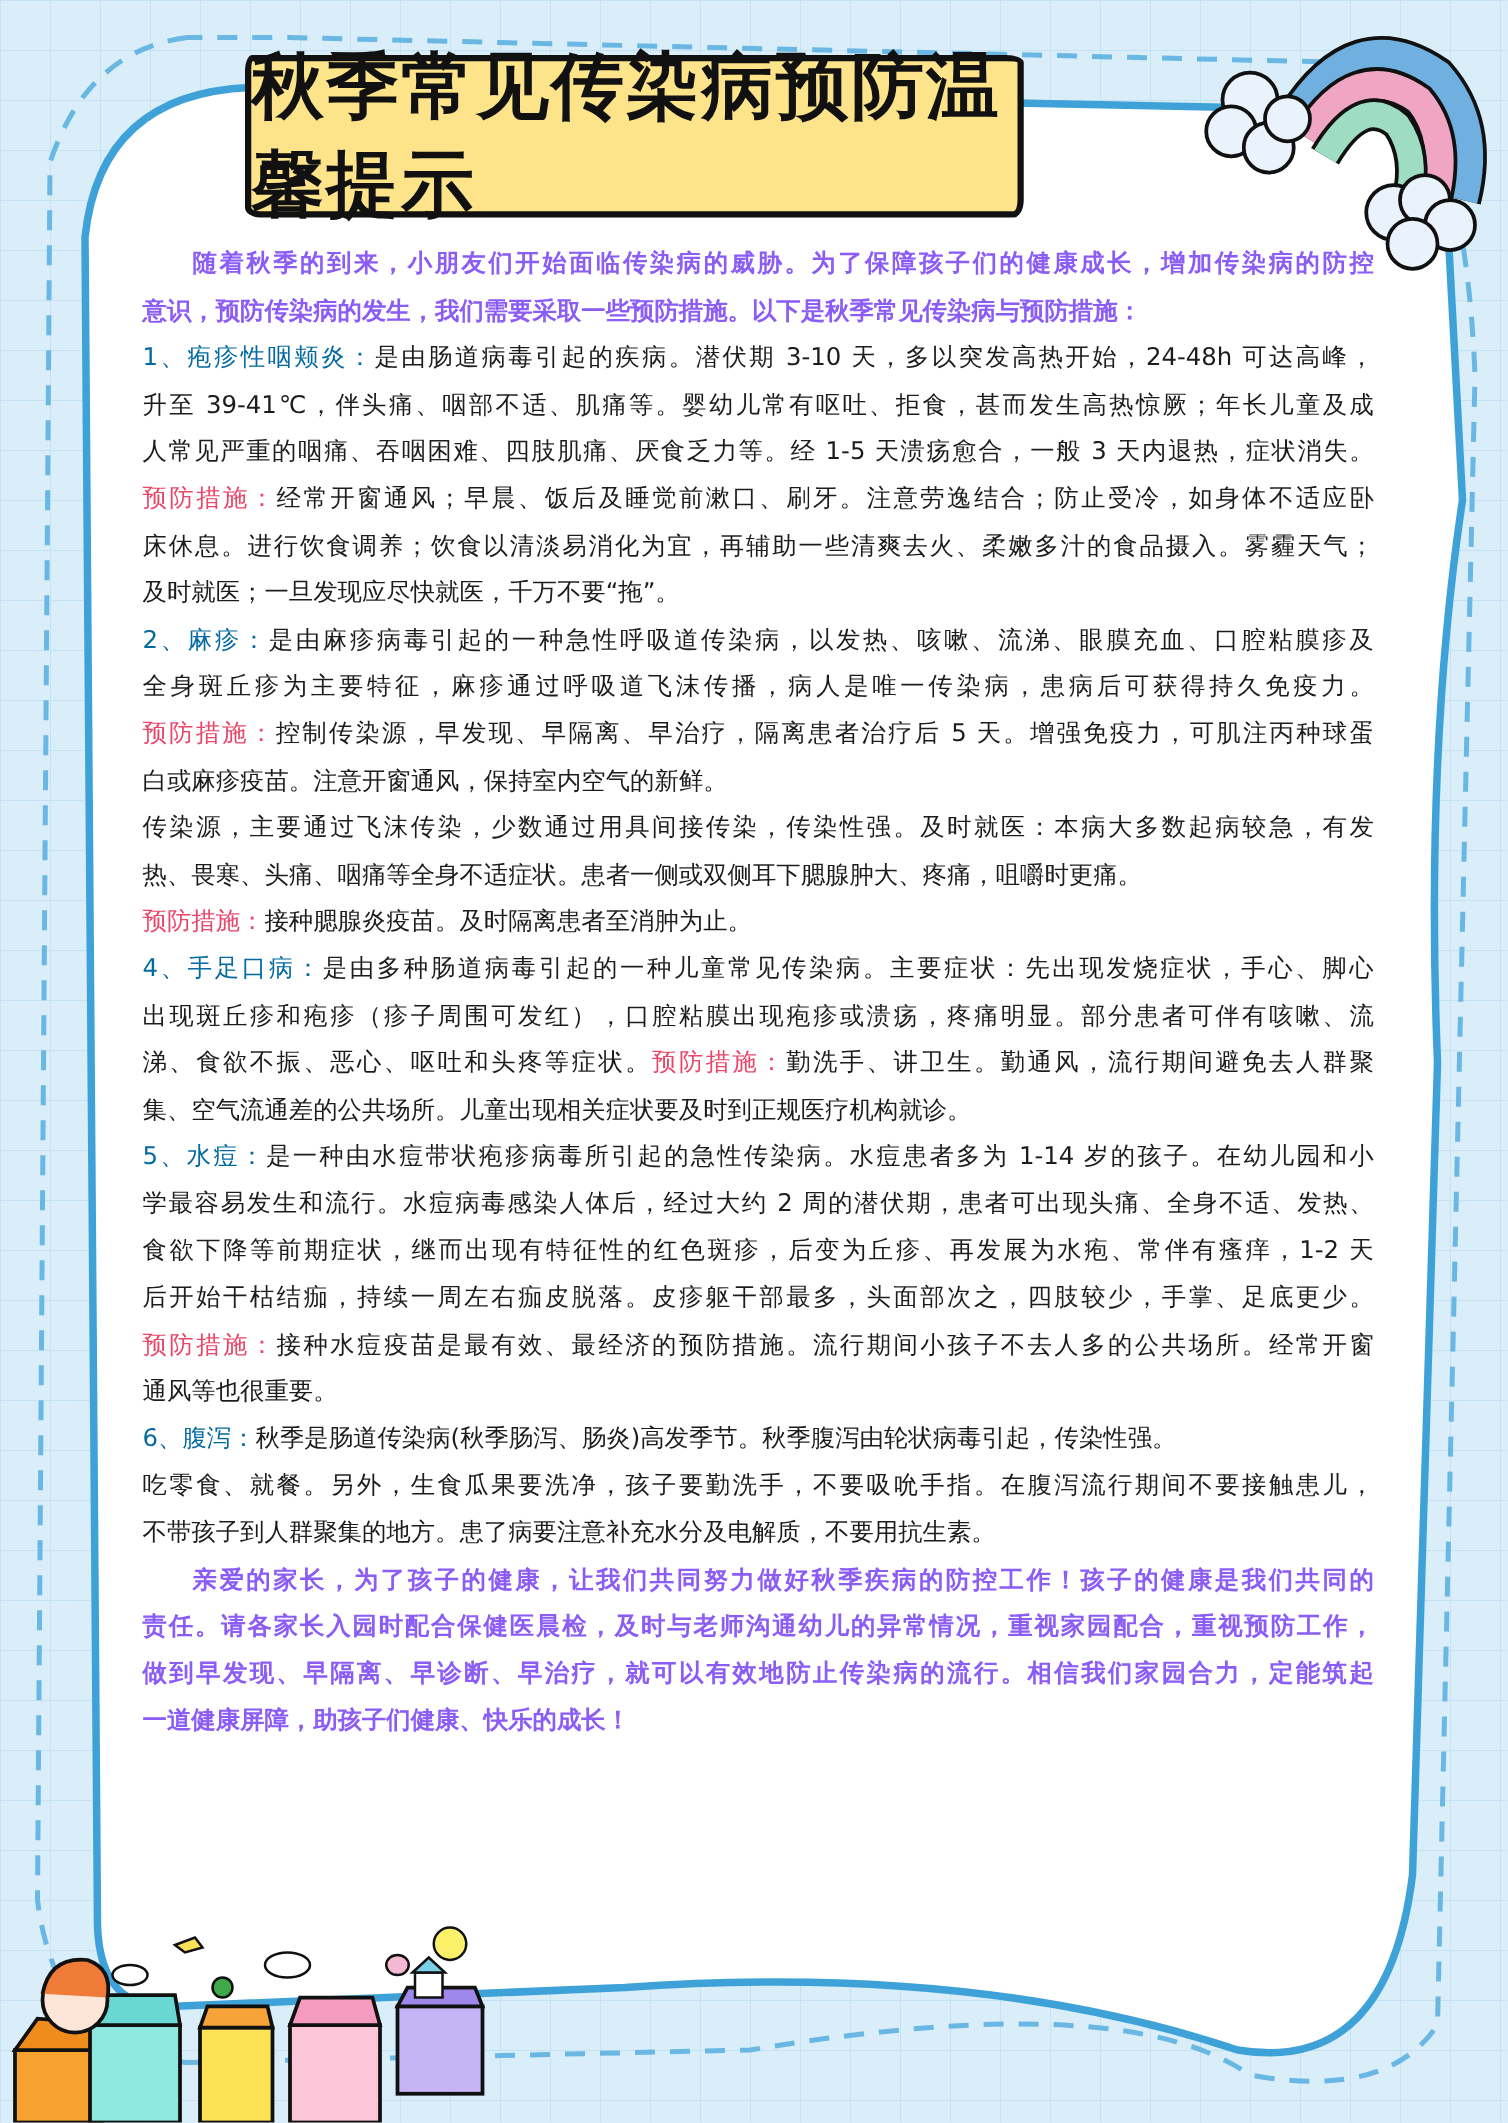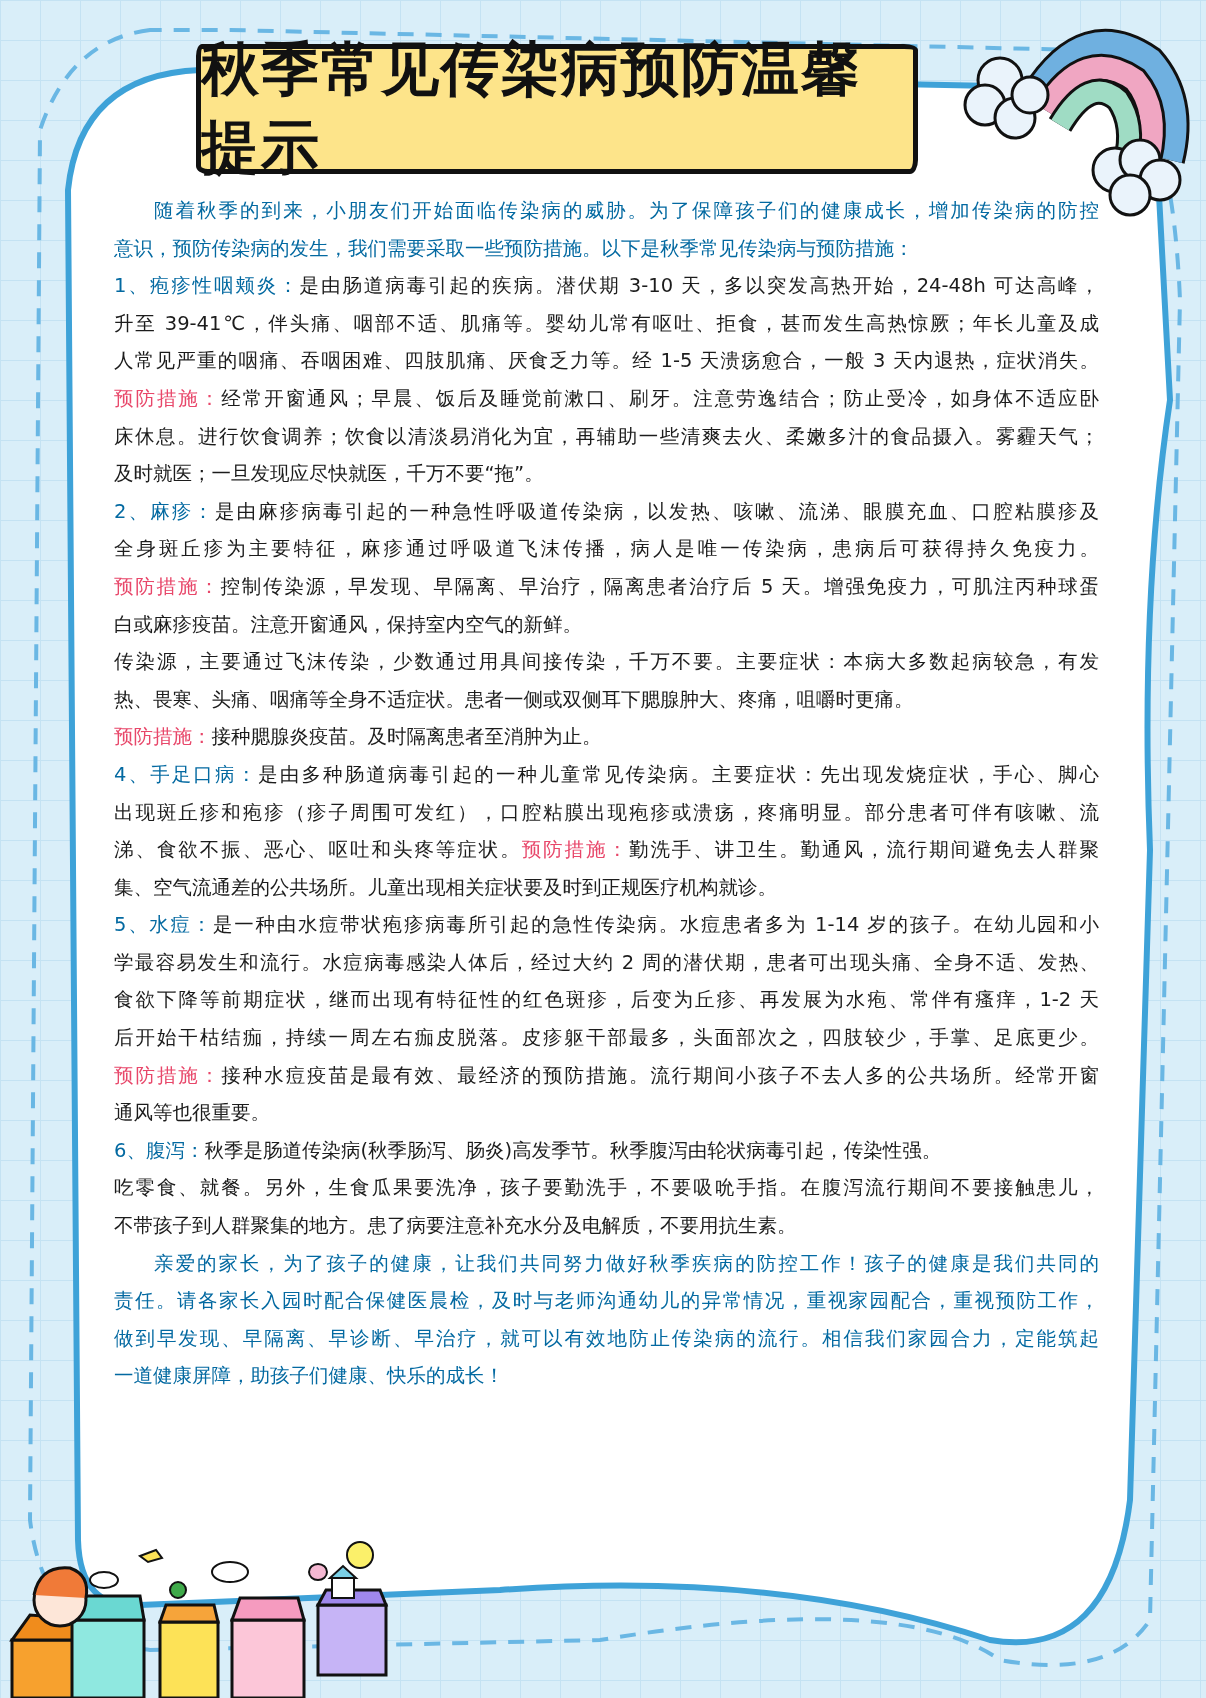--- a/index.html
+++ b/index.html
@@ -7,37 +7,37 @@
     width:1206px; height:1698px; position:relative; overflow:hidden;
     background-color:#d9eef9;
     background-image:
       linear-gradient(#c4e2f3 1px, transparent 1px),
       linear-gradient(90deg, #c4e2f3 1px, transparent 1px);
     background-size:40px 40px;
     font-family:"DejaVu Sans", "Liberation Sans", sans-serif;
   }
   .deco { position:absolute; left:0; top:0; }
   .title-box {
-    position:absolute; left:196px; top:44px; width:722px; height:130px;
+    position:absolute; left:196px; top:44px; width:623px; height:130px;
     background:#fde48a; border:5px solid #111;
     border-radius:6px 14px 8px 12px / 12px 6px 14px 8px;
     display:flex; align-items:center; justify-content:center;
     box-sizing:border-box;
   }
   .title-text {
     font-size:58px; font-weight:bold; color:#111; letter-spacing:2px;
     font-family:"DejaVu Sans", sans-serif;
   }
   .content {
     position:absolute; left:114px; top:192px; width:985px;
     font-size:19.5px; line-height:37.6px; color:#1c1c1c;
   }
   .line { display:block; white-space:nowrap; text-align:justify; text-align-last:justify; height:37.6px; }
   .line.last { text-align-last:left; }
-  .intro { color:#0369a1; font-weight:normal; }
+  .intro { color:#8b5cf6; font-weight:bold; }
   .heading { color:#0369a1; font-weight:normal; }
   .label { color:#e8476a; font-weight:normal; }
   .indent { padding-left:40px; }
 </style>
 </head>
 <body>
 
 <svg class="deco" width="1206" height="1698" viewBox="0 0 1206 1698">
 
   <path d="M 150 30 Q 70 40 40 130 L 30 1520 Q 45 1640 150 1650 L 600 1640 Q 900 1590 1000 1660 Q 1110 1680 1150 1620 L 1180 300 Q 1170 60 1080 50 L 230 30 Z" fill="none" stroke="#6ab7e4" stroke-width="4" stroke-dasharray="16 12"></path>
@@ -121,21 +121,21 @@
   </div>
 
   <div>
     <span class="line"><span class="heading">2、麻疹：</span><span>是由麻疹病毒引起的一种急性呼吸道传染病，以发热、咳嗽、流涕、眼膜充血、口腔粘膜疹及</span></span>
     <span class="line">全身斑丘疹为主要特征，麻疹通过呼吸道飞沫传播，病人是唯一传染病，患病后可获得持久免疫力。</span>
     <span class="line"><span class="label">预防措施：</span><span>控制传染源，早发现、早隔离、早治疗，隔离患者治疗后 5 天。增强免疫力，可肌注丙种球蛋</span></span>
     <span class="line last">白或麻疹疫苗。注意开窗通风，保持室内空气的新鲜。</span>
   </div>
 
   <div>
-    <span class="line">传染源，主要通过飞沫传染，少数通过用具间接传染，千万不要。主要症状：本病大多数起病较急，有发</span>
+    <span class="line">传染源，主要通过飞沫传染，少数通过用具间接传染，传染性强。及时就医：本病大多数起病较急，有发</span>
     <span class="line last">热、畏寒、头痛、咽痛等全身不适症状。患者一侧或双侧耳下腮腺肿大、疼痛，咀嚼时更痛。</span>
     <span class="line last"><span class="label">预防措施：</span><span>接种腮腺炎疫苗。及时隔离患者至消肿为止。</span></span>
   </div>
 
   <div>
     <span class="line"><span class="heading">4、手足口病：</span><span>是由多种肠道病毒引起的一种儿童常见传染病。主要症状：先出现发烧症状，手心、脚心</span></span>
     <span class="line">出现斑丘疹和疱疹（疹子周围可发红），口腔粘膜出现疱疹或溃疡，疼痛明显。部分患者可伴有咳嗽、流</span>
     <span class="line"><span>涕、食欲不振、恶心、呕吐和头疼等症状。</span><span class="label">预防措施：</span><span>勤洗手、讲卫生。勤通风，流行期间避免去人群聚</span></span>
     <span class="line last">集、空气流通差的公共场所。儿童出现相关症状要及时到正规医疗机构就诊。</span>
   </div>

